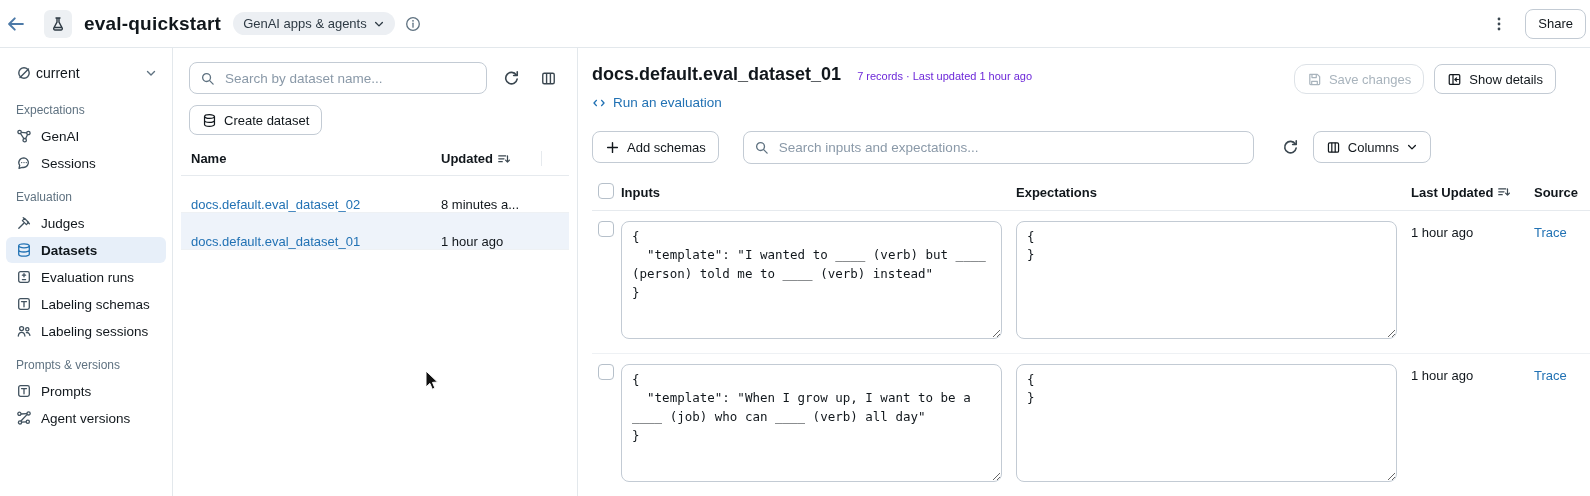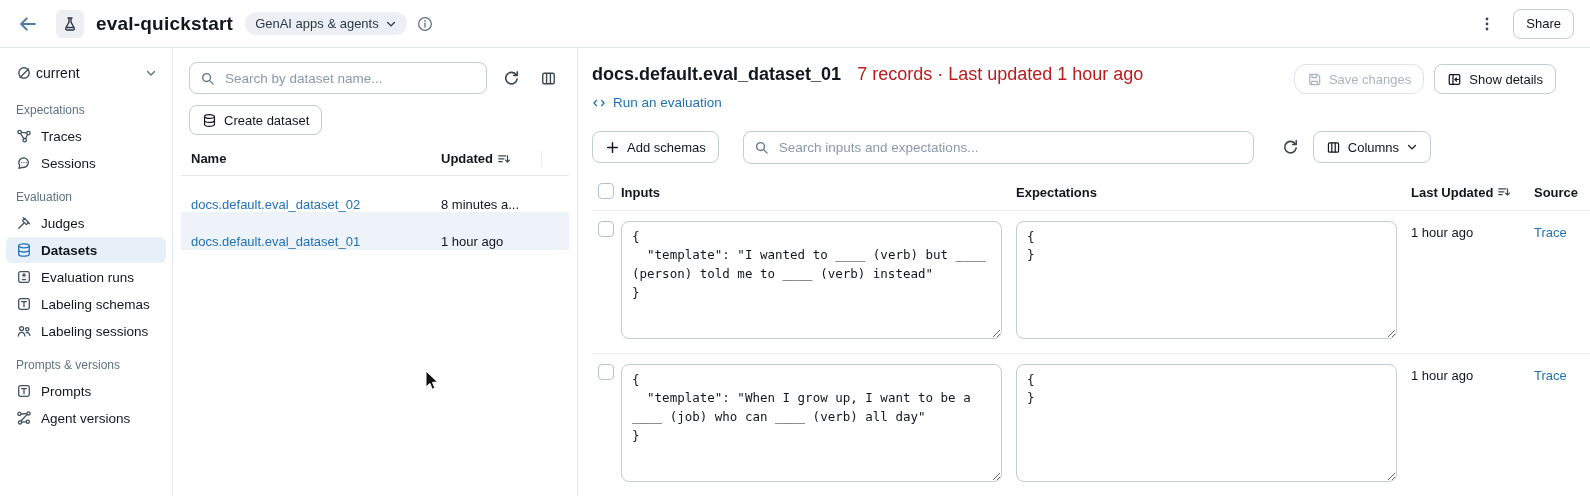--- a/index.html
+++ b/index.html
@@ -1,21 +1,21 @@
 <!DOCTYPE html>
 <html><head>
 <meta charset="utf-8">
 <style>
   * { box-sizing: border-box; }
   html,body { margin:0; padding:0; background:#fff; }
   body { font-family:"Liberation Sans", sans-serif; color:#11171c; }
   .app { position:relative; width:1590px; height:496px; overflow:hidden; background:#fff; display:flex; flex-direction:column; }
 
   
-  .topbar { height:48px; flex-shrink:0; border-bottom:1px solid #e3e8ec; display:flex; align-items:center; padding:0 16px; }
+  .topbar { height:48px; flex-shrink:0; border-bottom:1px solid #e3e8ec; display:flex; align-items:center; padding:0 4px; }
   .back-btn { width:24px; height:24px; display:flex; align-items:center; justify-content:center; cursor:pointer; color:#4d7aa8; }
   .exp-icon-box { width:28px; height:28px; margin-left:16px; border-radius:6px; background:#edf0f3; display:flex; align-items:center; justify-content:center; color:#2e3a44; }
   .page-title { font-size:19px; font-weight:700; margin-left:12px; letter-spacing:.2px; }
   .scope-pill { margin-left:12px; background:#eceff3; border-radius:12px; padding:4px 10px; font-size:13px; color:#2e3a44; display:flex; align-items:center; gap:6px; cursor:pointer; }
   .info-btn { margin-left:10px; color:#5f7281; display:flex; cursor:pointer; }
   .topbar-right { margin-left:auto; display:flex; align-items:center; gap:14px; }
   .kebab-btn { color:#3b4750; display:flex; cursor:pointer; padding:4px; }
   .btn { height:30px; border:1px solid #c3cbd4; border-radius:8px; background:#fff; font-size:13px; font-family:inherit; color:#11171c; display:inline-flex; align-items:center; gap:7px; padding:0 12px; cursor:pointer; white-space:nowrap; }
   .btn.disabled { color:#a9b4bd; border-color:#dde2e7; cursor:default;border-radius:12px; }
 
@@ -51,21 +51,21 @@
   .ds-row.selected { background:#eef3fa; }
   .ds-row .col-x { border-left:none; }
   .ds-link { color:#2272b4; text-decoration:none; white-space:nowrap; overflow:hidden; }
   .sort-ic { color:#3b4750; display:flex; }
 
   
   .detail-panel { flex:1; min-width:0; padding:16px 0 0 14px; overflow:hidden; display:flex; flex-direction:column; }
   .detail-header { display:flex; justify-content:space-between; align-items:flex-start; padding-right:34px; }
   .title-row { display:flex; align-items:baseline; gap:16px; }
   .detail-title { font-size:18px; font-weight:700; }
-  .detail-meta { font-size:18px; color:#b91c1c; white-space:nowrap; }
+  .detail-meta { font-size:11px; color:#6d28d9; white-space:nowrap; }
   .run-link { margin-top:10px; display:inline-flex; align-items:center; gap:7px; color:#2272b4; font-size:13.5px; cursor:pointer; }
   .header-buttons { display:flex; gap:10px; }
 
   .toolbar { display:flex; align-items:center; margin-top:17px; padding-right:34px; }
   .add-record-btn { height:32px; }
   .toolbar .search-box { max-width:511px; margin-left:24px; height:33px; }
   .toolbar .refresh-solo { margin-left:24px; }
   .columns-btn { margin-left:10px; height:32px; }
 
   .rec-grid { display:grid; grid-template-columns:29px 395px 395px 123px 70px; align-items:center; }
@@ -152,21 +152,21 @@
       <div class="section-label">Expectations</div>
       <div class="nav-item">
         <span class="side-icon">
           <svg width="16" height="16" viewBox="0 0 16 16" fill="none" stroke="currentColor" stroke-width="1.3">
               <circle cx="3.6" cy="4" r="1.7"></circle>
               <circle cx="12.4" cy="5" r="1.7"></circle>
               <circle cx="8.7" cy="12.2" r="1.7"></circle>
               <path d="M5.3 4.3l5.4.5M11.6 6.5 9.5 10.7M4.5 5.5l3.4 5.2"></path>
             </svg>
         </span>
-        <span>Traces</span>
+        <span>GenAI</span>
       </div>
       <div class="nav-item">
         <span class="side-icon">
           <svg width="16" height="16" viewBox="0 0 16 16" fill="none" stroke="currentColor" stroke-width="1.3" stroke-linejoin="round">
               <path d="M8 2.8a5.2 4.8 0 0 0-4.3 7.5L3 13.4l3.2-1a5.2 4.8 0 1 0 1.8-9.6z"></path>
               <circle cx="5.7" cy="7.6" r=".7" fill="currentColor" stroke="none"></circle>
               <circle cx="8" cy="7.6" r=".7" fill="currentColor" stroke="none"></circle>
               <circle cx="10.3" cy="7.6" r=".7" fill="currentColor" stroke="none"></circle>
             </svg>
         </span>

